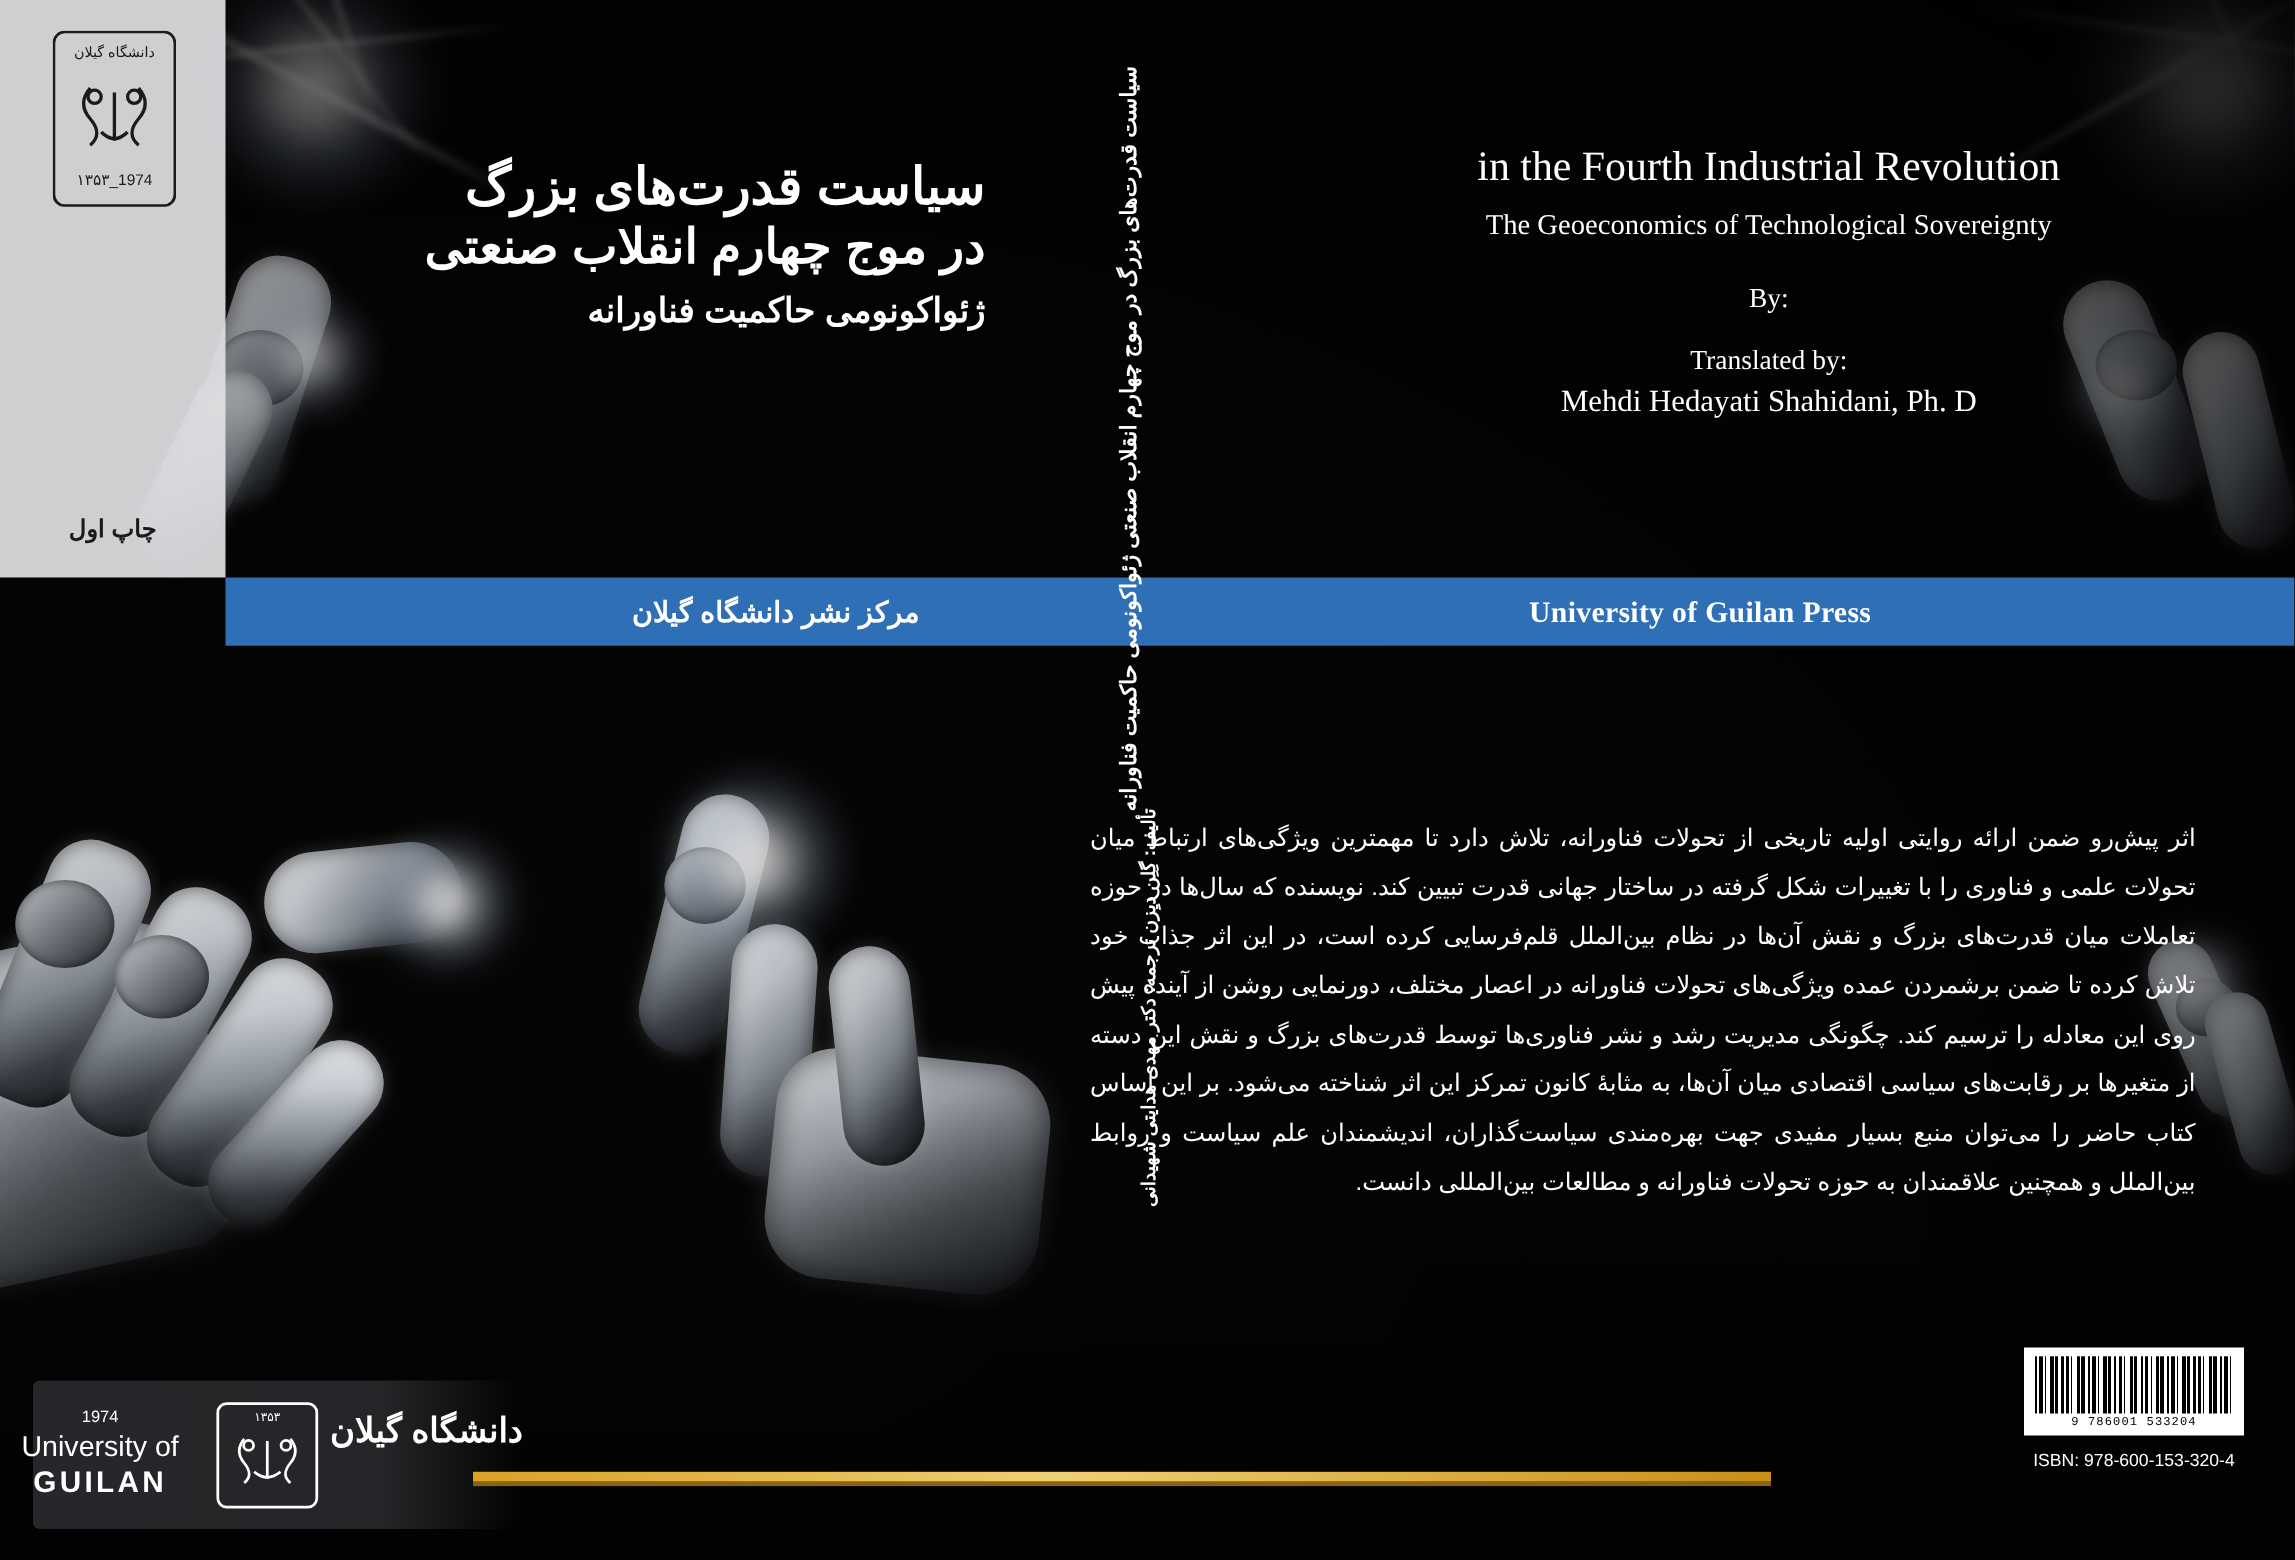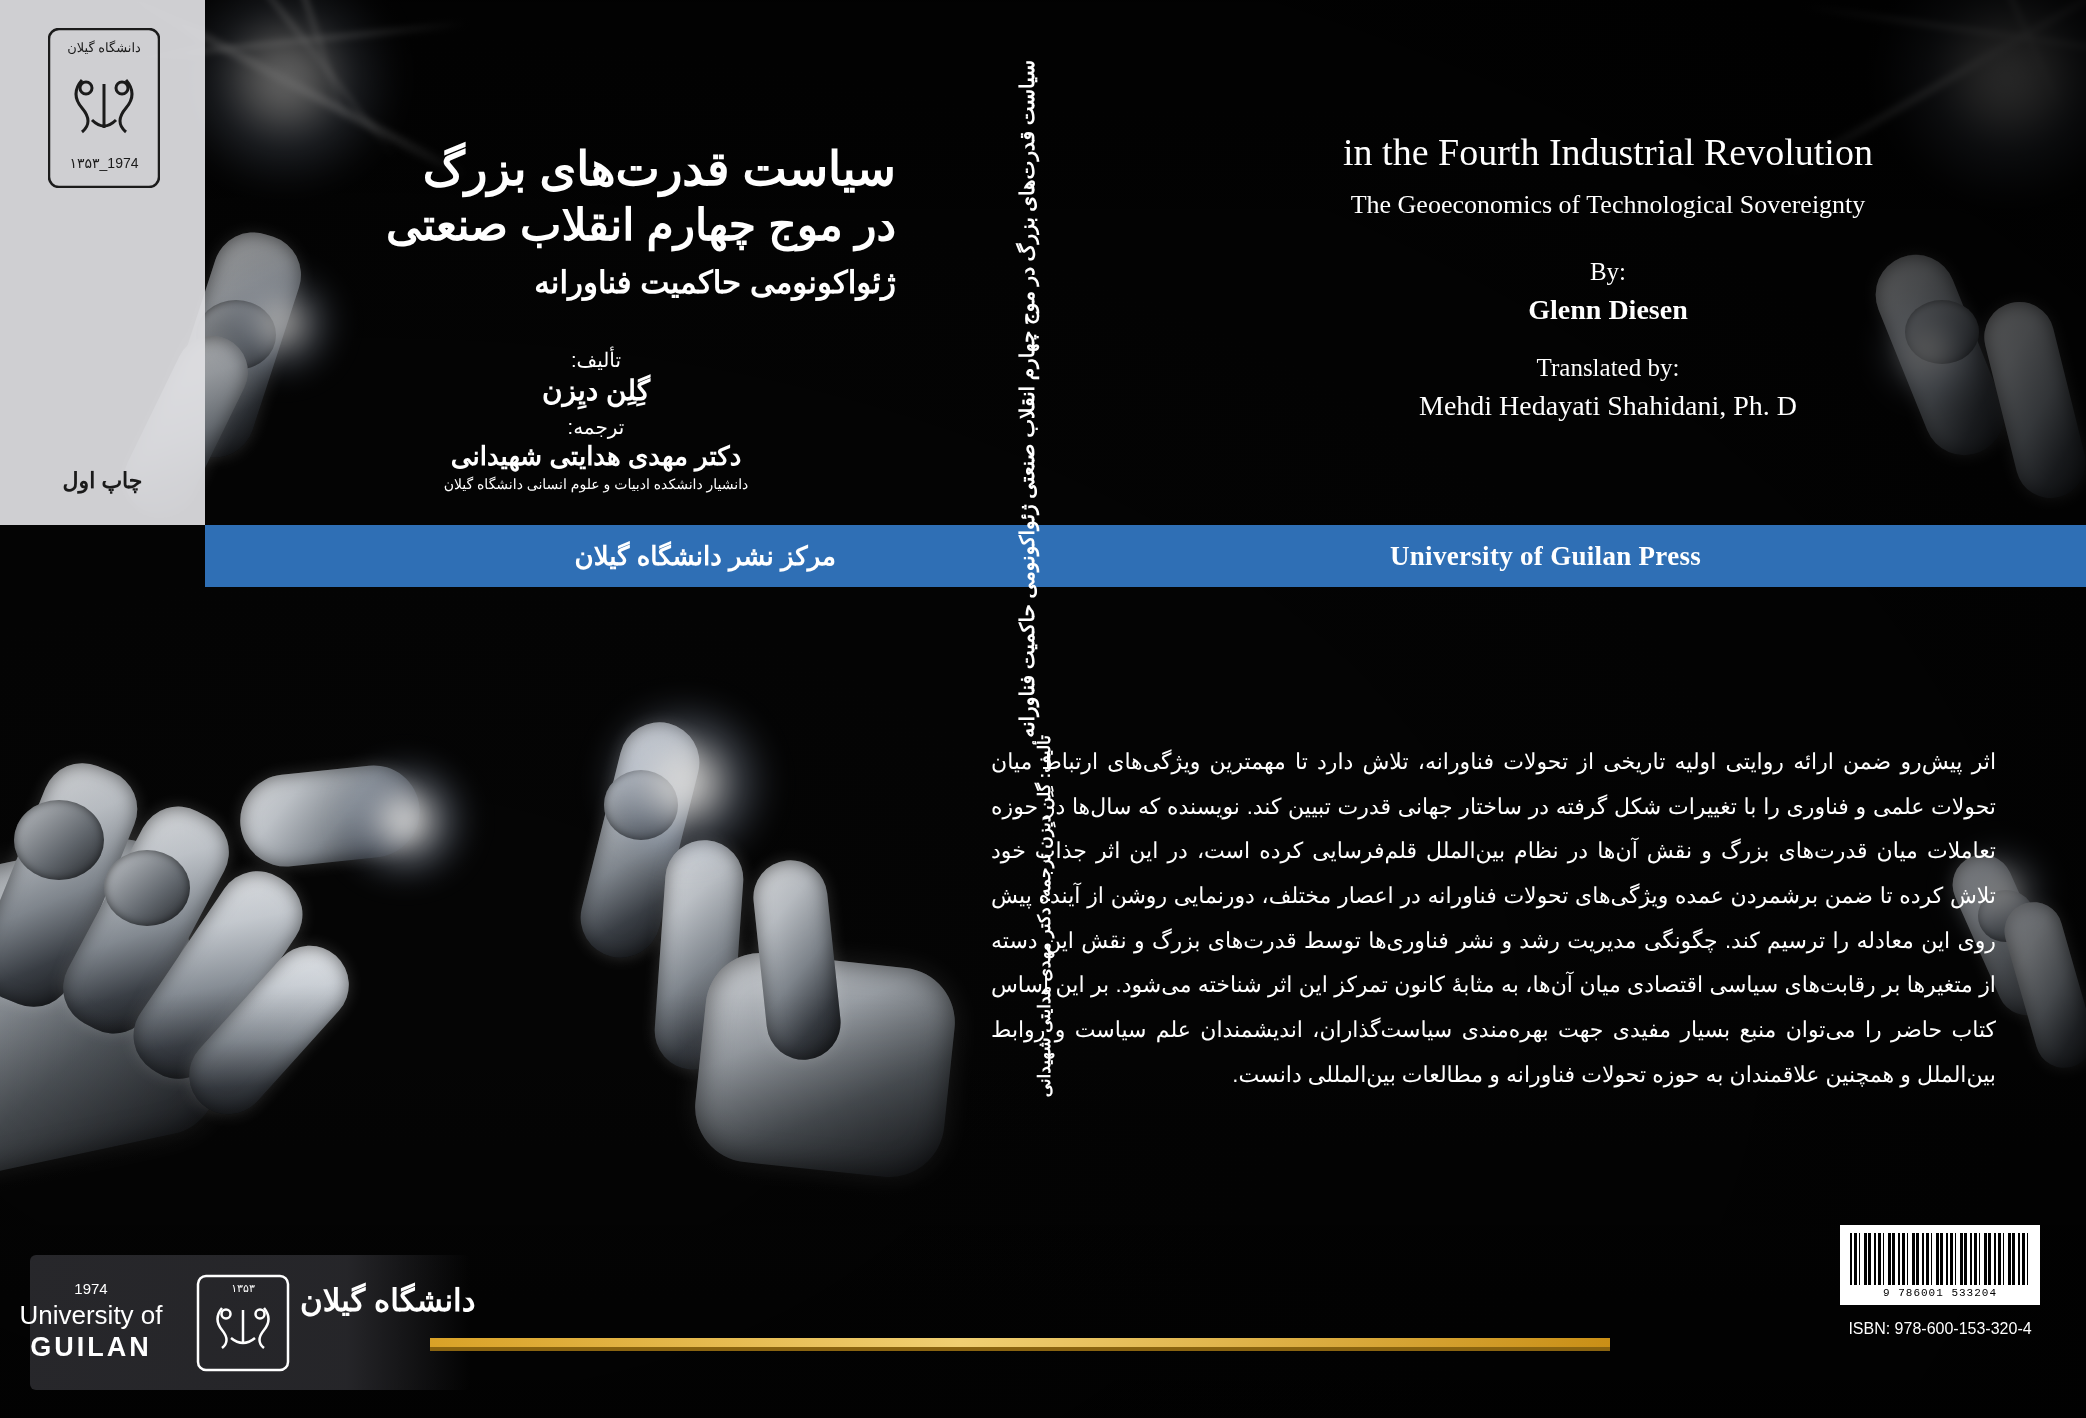--- a/index.html
+++ b/index.html
@@ -150,43 +150,35 @@
       <text x="56" y="140" font-size="14" text-anchor="middle" fill="#1b1b1b" font-family="Liberation Sans">۱۳۵۳_1974</text>
     </svg>
   </div>
   <div class="print-edition">چاپ اول</div>
 
   <div class="fa-title">
     <div class="l1">سیاست قدرت‌های بزرگ</div>
     <div class="l2">در موج چهارم انقلاب صنعتی</div>
     <div class="sub">ژئواکونومی حاکمیت فناورانه</div>
   </div>
-  <div class="fa-meta">
-    <div class="lbl">تألیف:</div>
-    <div class="name">گِلِن دیِزن</div>
-    <div class="lbl">ترجمه:</div>
-    <div class="name2">دکتر مهدی هدایتی شهیدانی</div>
-    <div class="aff">دانشیار دانشکده ادبیات و علوم انسانی دانشگاه گیلان</div>
-  </div>
 
   <div class="blue-band">
     <div class="band-fa">مرکز نشر دانشگاه گیلان</div>
     <div class="band-en">University of Guilan Press</div>
   </div>
 
   <div class="spine"></div>
   <div class="spine-txt spine-title">سیاست قدرت‌های بزرگ در موج چهارم انقلاب صنعتی   ژئواکونومی حاکمیت فناورانه</div>
   <div class="spine-txt spine-auth">تألیف: گِلِن دیِزن    ترجمه: دکتر مهدی هدایتی شهیدانی</div>
 
   <div class="front-cover"></div>
   <div class="en-block">
     <div class="en-t2">in the Fourth Industrial Revolution</div>
     <div class="en-t3">The Geoeconomics of Technological Sovereignty</div>
     <div class="en-by">By:</div>
-    <div class="en-author">Glenn Diesen</div>
     <div class="en-tby">Translated by:</div>
     <div class="en-translator">Mehdi Hedayati Shahidani, Ph. D</div>
   </div>
 
   <div class="blurb">اثر پیش‌رو ضمن ارائه روایتی اولیه تاریخی از تحولات فناورانه، تلاش دارد تا مهمترین ویژگی‌های ارتباط میان تحولات علمی و فناوری را با تغییرات شکل گرفته در ساختار جهانی قدرت تبیین کند. نویسنده که سال‌ها در حوزه تعاملات میان قدرت‌های بزرگ و نقش آن‌ها در نظام بین‌الملل قلم‌فرسایی کرده است، در این اثر جذاب خود تلاش کرده تا ضمن برشمردن عمده ویژگی‌های تحولات فناورانه در اعصار مختلف، دورنمایی روشن از آینده پیش روی این معادله را ترسیم کند. چگونگی مدیریت رشد و نشر فناوری‌ها توسط قدرت‌های بزرگ و نقش این دسته از متغیرها بر رقابت‌های سیاسی اقتصادی میان آن‌ها، به مثابهٔ کانون تمرکز این اثر شناخته می‌شود. بر این اساس کتاب حاضر را می‌توان منبع بسیار مفیدی جهت بهره‌مندی سیاست‌گذاران، اندیشمندان علم سیاست و روابط بین‌الملل و همچنین علاقمندان به حوزه تحولات فناورانه و مطالعات بین‌المللی دانست.</div>
 
   <div class="barcode-box">
     <div class="bars"></div>
     <div class="barnum">9 786001 533204</div>
   </div>

